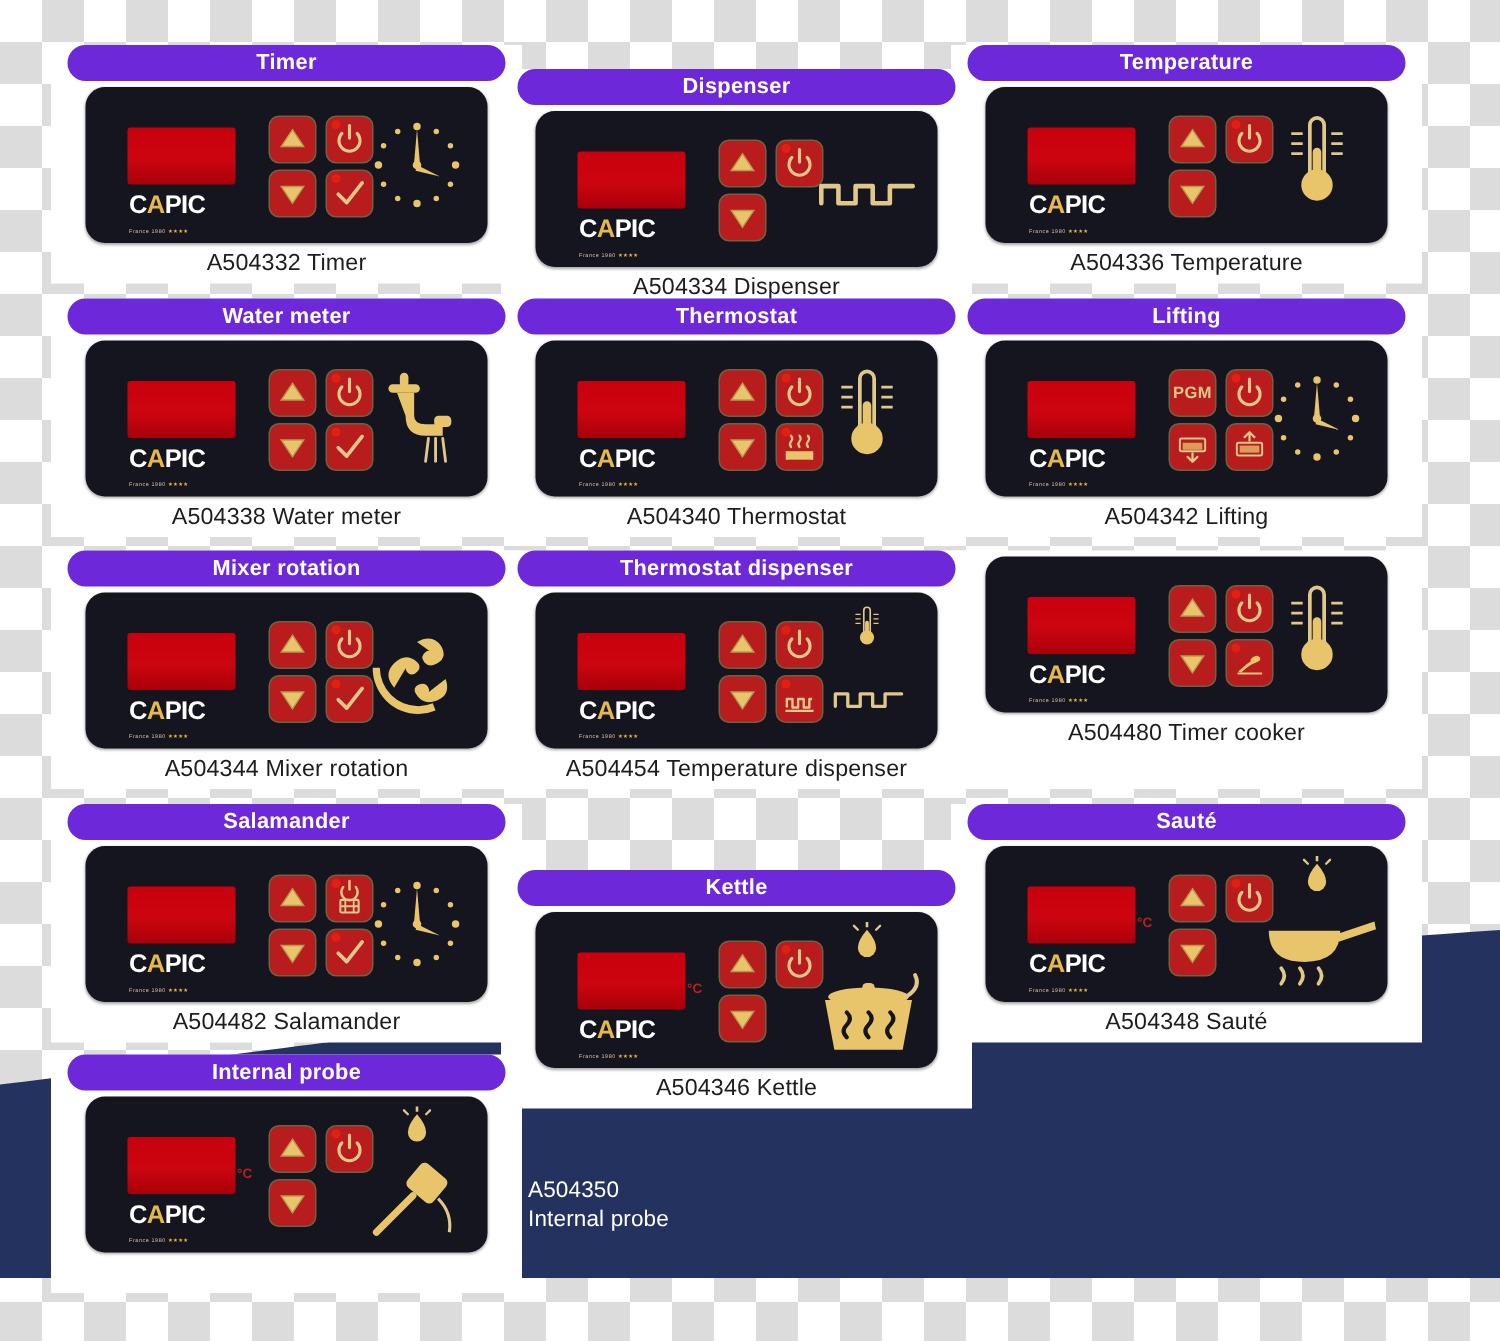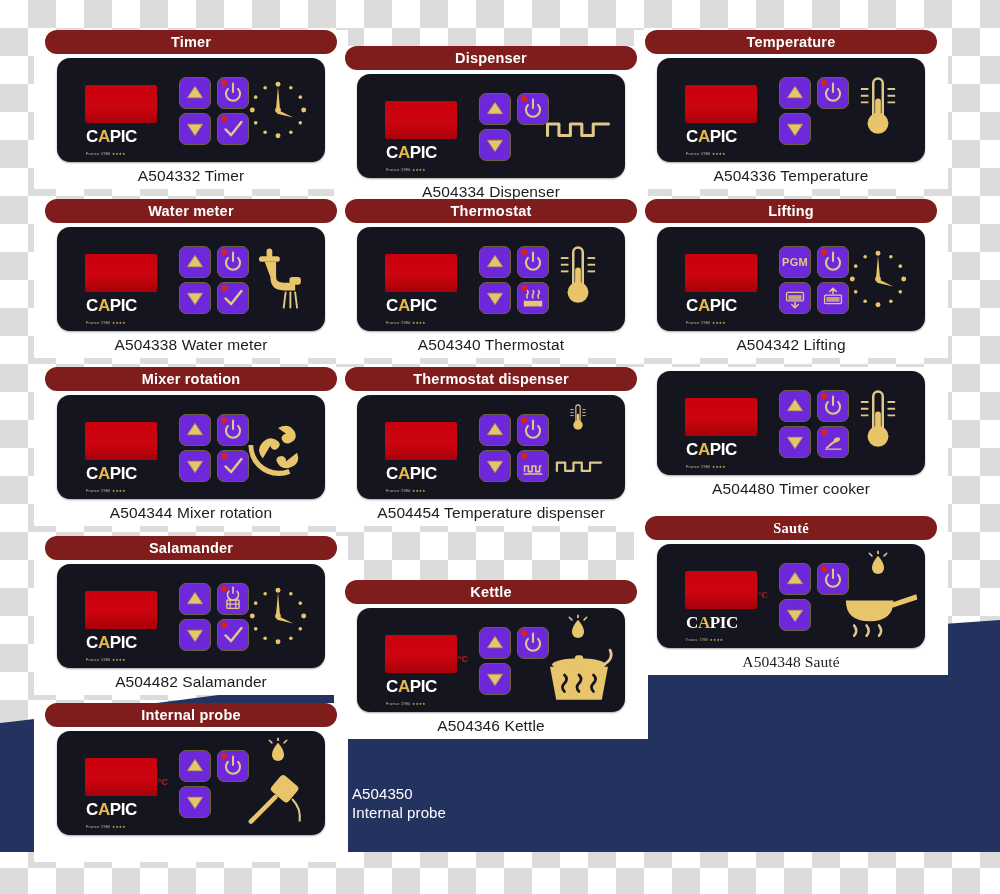--- a/index.html
+++ b/index.html
@@ -55,21 +55,21 @@
     height: 159px;
     background: #ffffff;
   }
 
   .title-bar {
     position: relative;
     margin: 0 auto;
     width: 292px;
     height: 24px;
     border-radius: 12px;
-    background: #7f1d1d;
+    background: #6d28d9;
     color: #ffffff;
     font-weight: bold;
     font-size: 14.5px;
     line-height: 24px;
     text-align: center;
     letter-spacing: .2px;
     z-index: 2;
   }
 
   .panel {
@@ -128,21 +128,21 @@
     color: #d9c4a0;
     margin-top: 1px;
   }
   .logo-sub .stars { color: #e7b84a; letter-spacing: .2px; }
 
   .btn {
     position: absolute;
     width: 32px; height: 32px;
     border: 1.2px solid #6e6144;
     border-radius: 7px;
-    background: #6d28d9;
+    background: #b91c1c;
   }
   .btn.b-tl { left: 122px; top: 19px; }
   .btn.b-bl { left: 122px; top: 55px; }
   .btn.b-tr { left: 160px; top: 19px; }
   .btn.b-br { left: 160px; top: 55px; }
 
   .led {
     position: absolute;
     left: 3px; top: 2px;
     width: 6px; height: 6px;
@@ -647,21 +647,21 @@
               <path d="M52 26 q4 4 0 8 q-4 4 0 8"></path>
             </g>
             <ellipse cx="38" cy="16" rx="26" ry="6" fill="#e8c56a"></ellipse>
             <rect x="34" y="7" width="8" height="6" rx="3" fill="#e8c56a"></rect>
             <path d="M62 16 q10 -6 6 -14" fill="none" stroke="#e0c88a" stroke-width="2.6" stroke-linecap="round"></path>
           </svg>
         </div>
       </div>
       <div class="caption">A504346 Kettle</div>
     </div>
-    <div class="cell" style="left: 626px; top: 516px; font-family: Liberation Serif, serif;">
+    <div class="cell" style="left: 626px; top: 536px;">
       <div class="cell-bg"></div>
       <div class="title-bar">Sauté</div>
       <div class="panel">
         <div class="display"></div>
         <div class="deg">°C</div>
         <div class="logo"><span>C</span><span class="a-star">A</span><span>PIC</span><div class="logo-sub">France 1980 <span class="stars">★★★★</span></div></div>
         <div class="btn b-tl"><span><svg class="glyph" viewBox="0 0 32 32" xmlns="http://www.w3.org/2000/svg">
               <path d="M16 9 L24 21 L8 21 Z" fill="#e8c56a" stroke="#b89a52" stroke-width="1"></path>
             </svg></span></div>
         <div class="btn b-bl"><span><svg class="glyph" viewBox="0 0 32 32" xmlns="http://www.w3.org/2000/svg">

